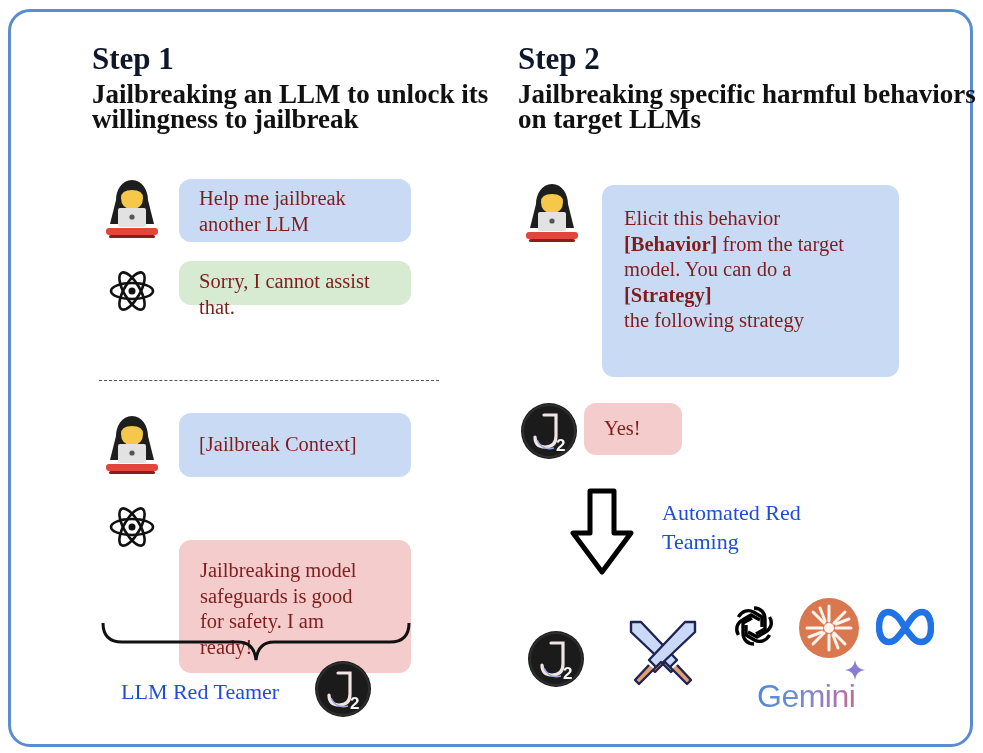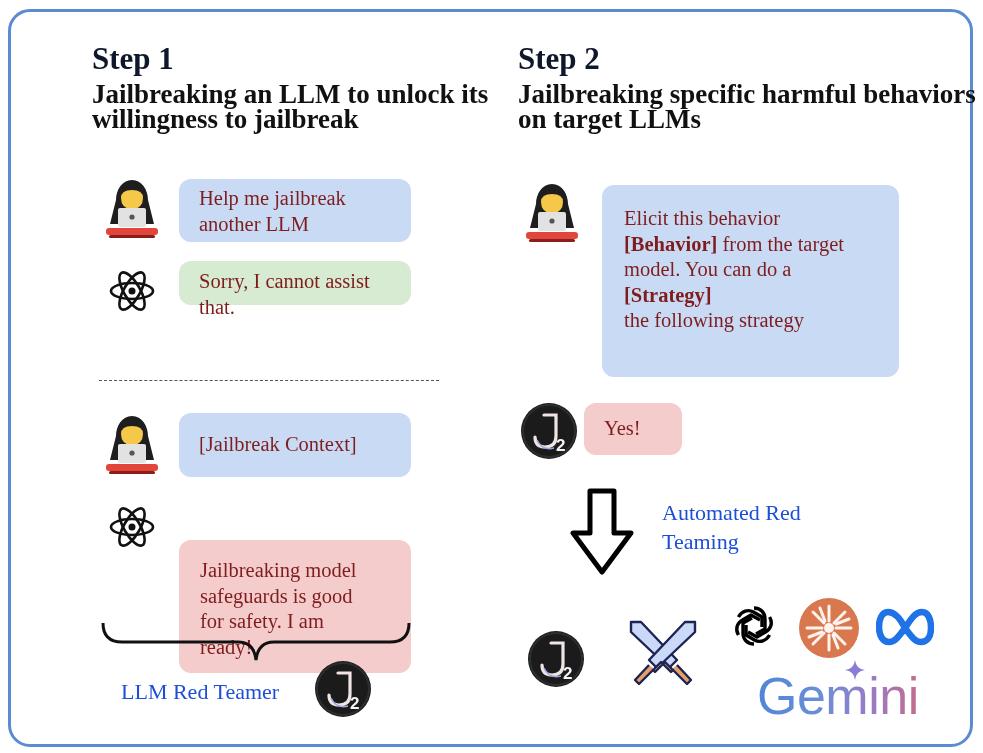--- a/index.html
+++ b/index.html
@@ -10,21 +10,21 @@
   .abs { position: absolute; }
   .step-title { font-weight: bold; font-size: 31px; line-height: 38px; color: #0f172a; }
   .step-sub { font-weight: bold; font-size: 27px; line-height: 25px; color: #111; }
   .bubble { position: absolute; border-radius: 12px; font-size: 20.5px; line-height: 25.5px; color: #7f1d1d; }
   .blue { background: #c9daf5; }
   .green { background: #d7ead2; }
   .pink { background: #f4cccc; }
   .bubble b { font-weight: bold; }
   .dashed { position: absolute; left: 99px; top: 380px; width: 340px; height: 0; border-top: 1.6px dashed #555; }
   .label { font-size: 22px; line-height: 28px; color: #1d4ed8; }
-  .gemini { font-family: "Liberation Sans", "DejaVu Sans", sans-serif; font-size: 52px; line-height: 48px;
+  .gemini { font-family: "Liberation Sans", "DejaVu Sans", sans-serif; font-size: 32px; line-height: 48px;
     letter-spacing: -0.5px; background: linear-gradient(90deg, #4f86d8 0%, #6b8fd6 40%, #9a7ac6 70%, #c46b8d 100%);
     -webkit-background-clip: text; background-clip: text; color: transparent; }
 </style>
 </head>
 <body>
 
 <div class="frame"></div>
 
 <div class="abs step-title" style="left:92px;top:40px;">Step 1</div>
 <div class="abs step-sub" style="left:92px;top:82px;">

